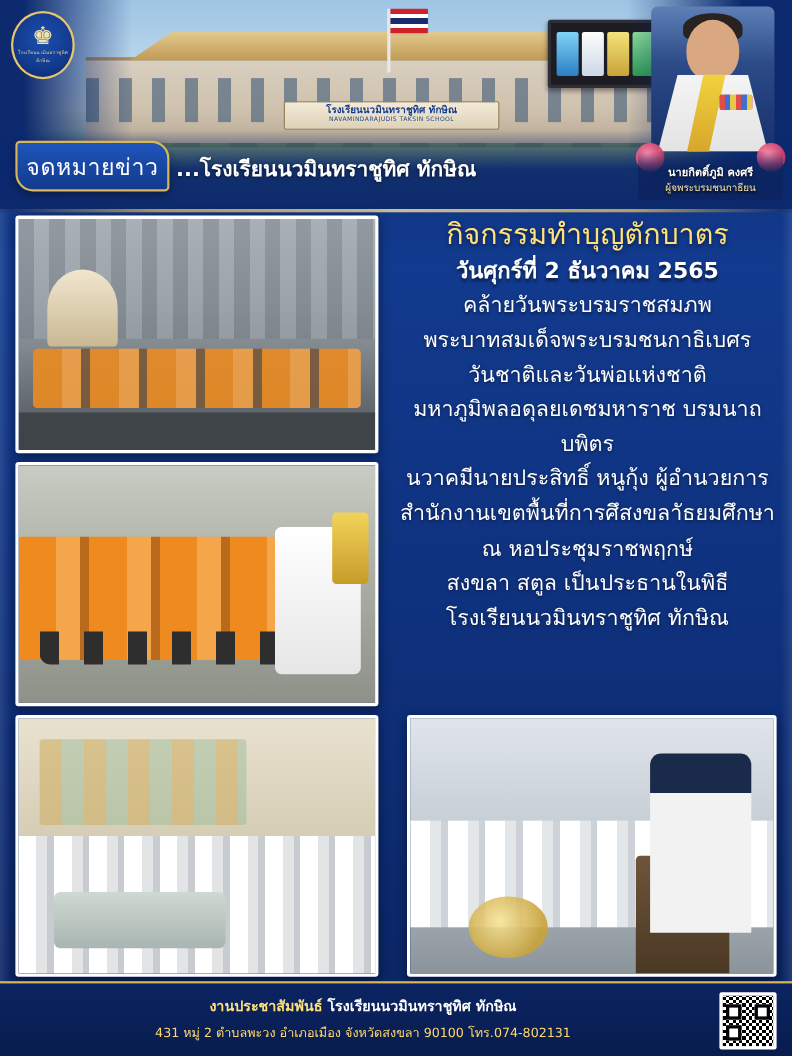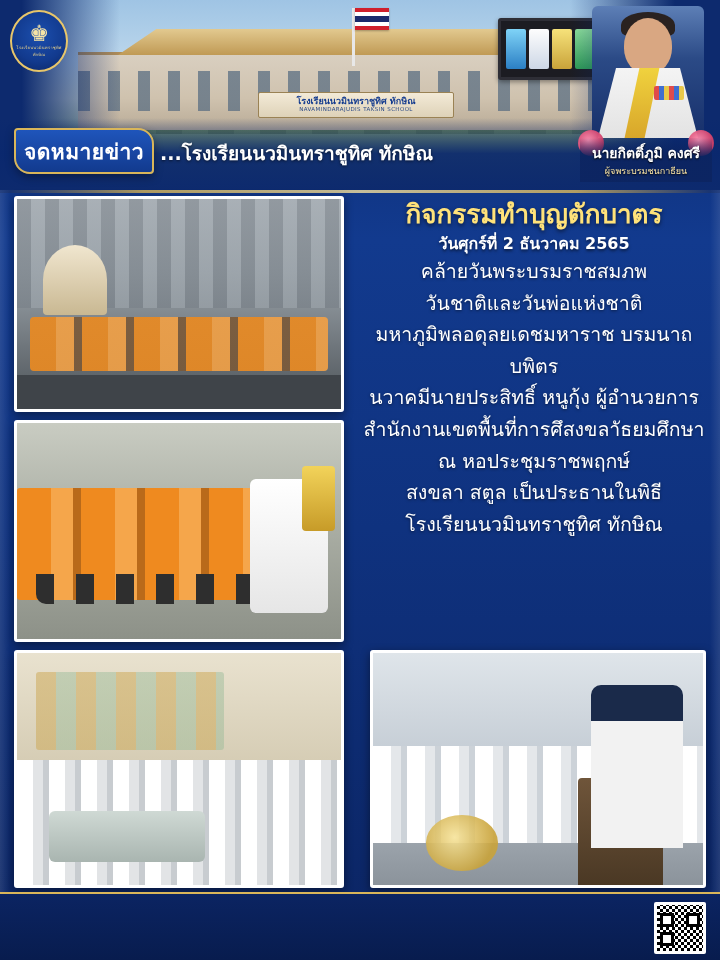--- a/index.html
+++ b/index.html
@@ -104,21 +104,21 @@
   .logo-badge .ring { font-size: 4.2px; letter-spacing: .2px; width: 54px; }
 
   .news-ribbon {
     position: absolute; left: 14px; top: 128px; width: 140px; height: 46px;
     background: linear-gradient(180deg, #1f55bb 0%, #123a8e 100%);
     border: 2px solid #d9b65a;
     border-radius: 4px 16px 4px 16px;
     display: flex; align-items: center; justify-content: center;
     box-shadow: 0 3px 8px rgba(0,0,0,.35);
   }
-  .news-ribbon span { color: #ffffff; font-size: 21px; font-weight: bold; letter-spacing: .5px; }
+  .news-ribbon span { color: #ffffff; font-size: 21px; font-weight: normal; letter-spacing: .5px; }
   .school-line {
     position: absolute; left: 160px; top: 138px;
     color: #ffffff; font-size: 19px; font-weight: bold;
     text-shadow: 0 1px 3px rgba(0,0,0,.6);
   }
 
   
   .director {
     position: absolute; right: 8px; top: 6px; width: 132px; height: 176px;
   }
@@ -149,21 +149,21 @@
     position: absolute; left: 62px; top: 80px; width: 30px; height: 14px;
     background: repeating-linear-gradient(90deg,#e04b4b 0 5px,#3f6fd0 5px 10px,#e8c84a 10px 15px);
     border-radius: 2px;
   }
   .director-plate {
     position: absolute; left: 0; bottom: 0; width: 132px; height: 44px;
     background: linear-gradient(180deg, rgba(12,36,96,.0), rgba(12,36,96,.85) 40%);
     display: flex; flex-direction: column; align-items: center; justify-content: flex-end;
     padding-bottom: 4px;
   }
-  .director-plate .n1 { color: #ffffff; font-size: 14px; font-weight: bold; text-shadow: 0 1px 2px #000; margin-top: 24px; }
+  .director-plate .n1 { color: #ffffff; font-size: 10px; font-weight: bold; text-shadow: 0 1px 2px #000; margin-top: 24px; }
   .director-plate .n2 { color: #ffe9a8; font-size: 9px; text-shadow: 0 1px 2px #000; }
   .flower-left, .flower-right {
     position: absolute; bottom: 26px; width: 26px; height: 26px; border-radius: 50%;
     background: radial-gradient(circle at 40% 40%, #ff8fb0, #d6456f 60%, #8e2347 100%);
     opacity: .95;
   }
   .flower-left { left: -2px; } .flower-right { right: -2px; }
 
   
   .gold-divider {
@@ -230,25 +230,25 @@
   .p4-flowers { position:absolute; left:16%; bottom:6%; width:22%; height:24%;
     background: radial-gradient(circle at 40% 40%, #f6e39a, #c9a33a 70%); border-radius:50%; opacity:.9; }
 
   
   .text-col {
     position: absolute; left: 356px; top: 198px; width: 356px; height: 440px;
     display: flex; flex-direction: column; align-items: center;
     text-align: center; padding: 0 6px;
   }
   .t-title {
-    color: #ffe27a; font-size: 26px; font-weight: bold; line-height: 1.25;
+    color: #ffe27a; font-size: 26px; font-weight: normal; line-height: 1.25;
     text-shadow: 0 2px 4px rgba(0,0,0,.55); margin-bottom: 2px;
   }
   .t-date {
-    color: #ffffff; font-size: 16px; font-weight: bold; line-height: 1.35;
+    color: #ffffff; font-size: 20px; font-weight: bold; line-height: 1.35;
     text-shadow: 0 2px 3px rgba(0,0,0,.5); margin-bottom: 2px;
   }
   .t-line {
     color: #ffffff; font-size: 19.5px; line-height: 1.62;
     text-shadow: 0 1px 3px rgba(0,0,0,.5);
   }
 
   
   .footer {
     position: absolute; left: 0; bottom: 0; width: 720px; height: 68px;
@@ -374,30 +374,38 @@
     <div class="p4-crowd"></div>
     <div class="p4-flowers"></div>
     <div class="p4-podium"></div>
     <div class="p4-speaker"></div>
   </div>
 
   <div class="text-col">
     <div class="t-title">กิจกรรมทำบุญตักบาตร</div>
     <div class="t-date">วันศุกร์ที่ 2 ธันวาคม 2565</div>
     <div class="t-line">คล้ายวันพระบรมราชสมภพ</div>
+    <div class="t-line">พระบาทสมเด็จพระบรมชนกาธิเบศร</div>
     <div class="t-line">วันชาติและวันพ่อแห่งชาติ</div>
     <div class="t-line">มหาภูมิพลอดุลยเดชมหาราช บรมนาถบพิตร</div>
     <div class="t-line">นวาคมีนายประสิทธิ์ หนูกุ้ง ผู้อำนวยการ</div>
     <div class="t-line">สำนักงานเขตพื้นที่การศึสงขลาัธยมศึกษา</div>
     <div class="t-line">ณ หอประชุมราชพฤกษ์</div>
     <div class="t-line">สงขลา สตูล เป็นประธานในพิธี</div>
     <div class="t-line">โรงเรียนนวมินทราชูทิศ ทักษิณ</div>
   </div>
 
   <div class="footer">
+    <div class="footer-text">
+      <div class="f1">
+        <span>งานประชาสัมพันธ์</span>
+        <span class="f1b">โรงเรียนนวมินทราชูทิศ ทักษิณ</span>
+      </div>
+      <div class="f2">431 หมู่ 2 ตำบลพะวง อำเภอเมือง จังหวัดสงขลา 90100 โทร.074-802131</div>
+    </div>
     <div class="qr">
       <div class="qr-inner"></div>
       <div class="qr-eye qe1"></div>
       <div class="qr-eye qe2"></div>
       <div class="qr-eye qe3"></div>
     </div>
   </div>
 
 </div>
 

